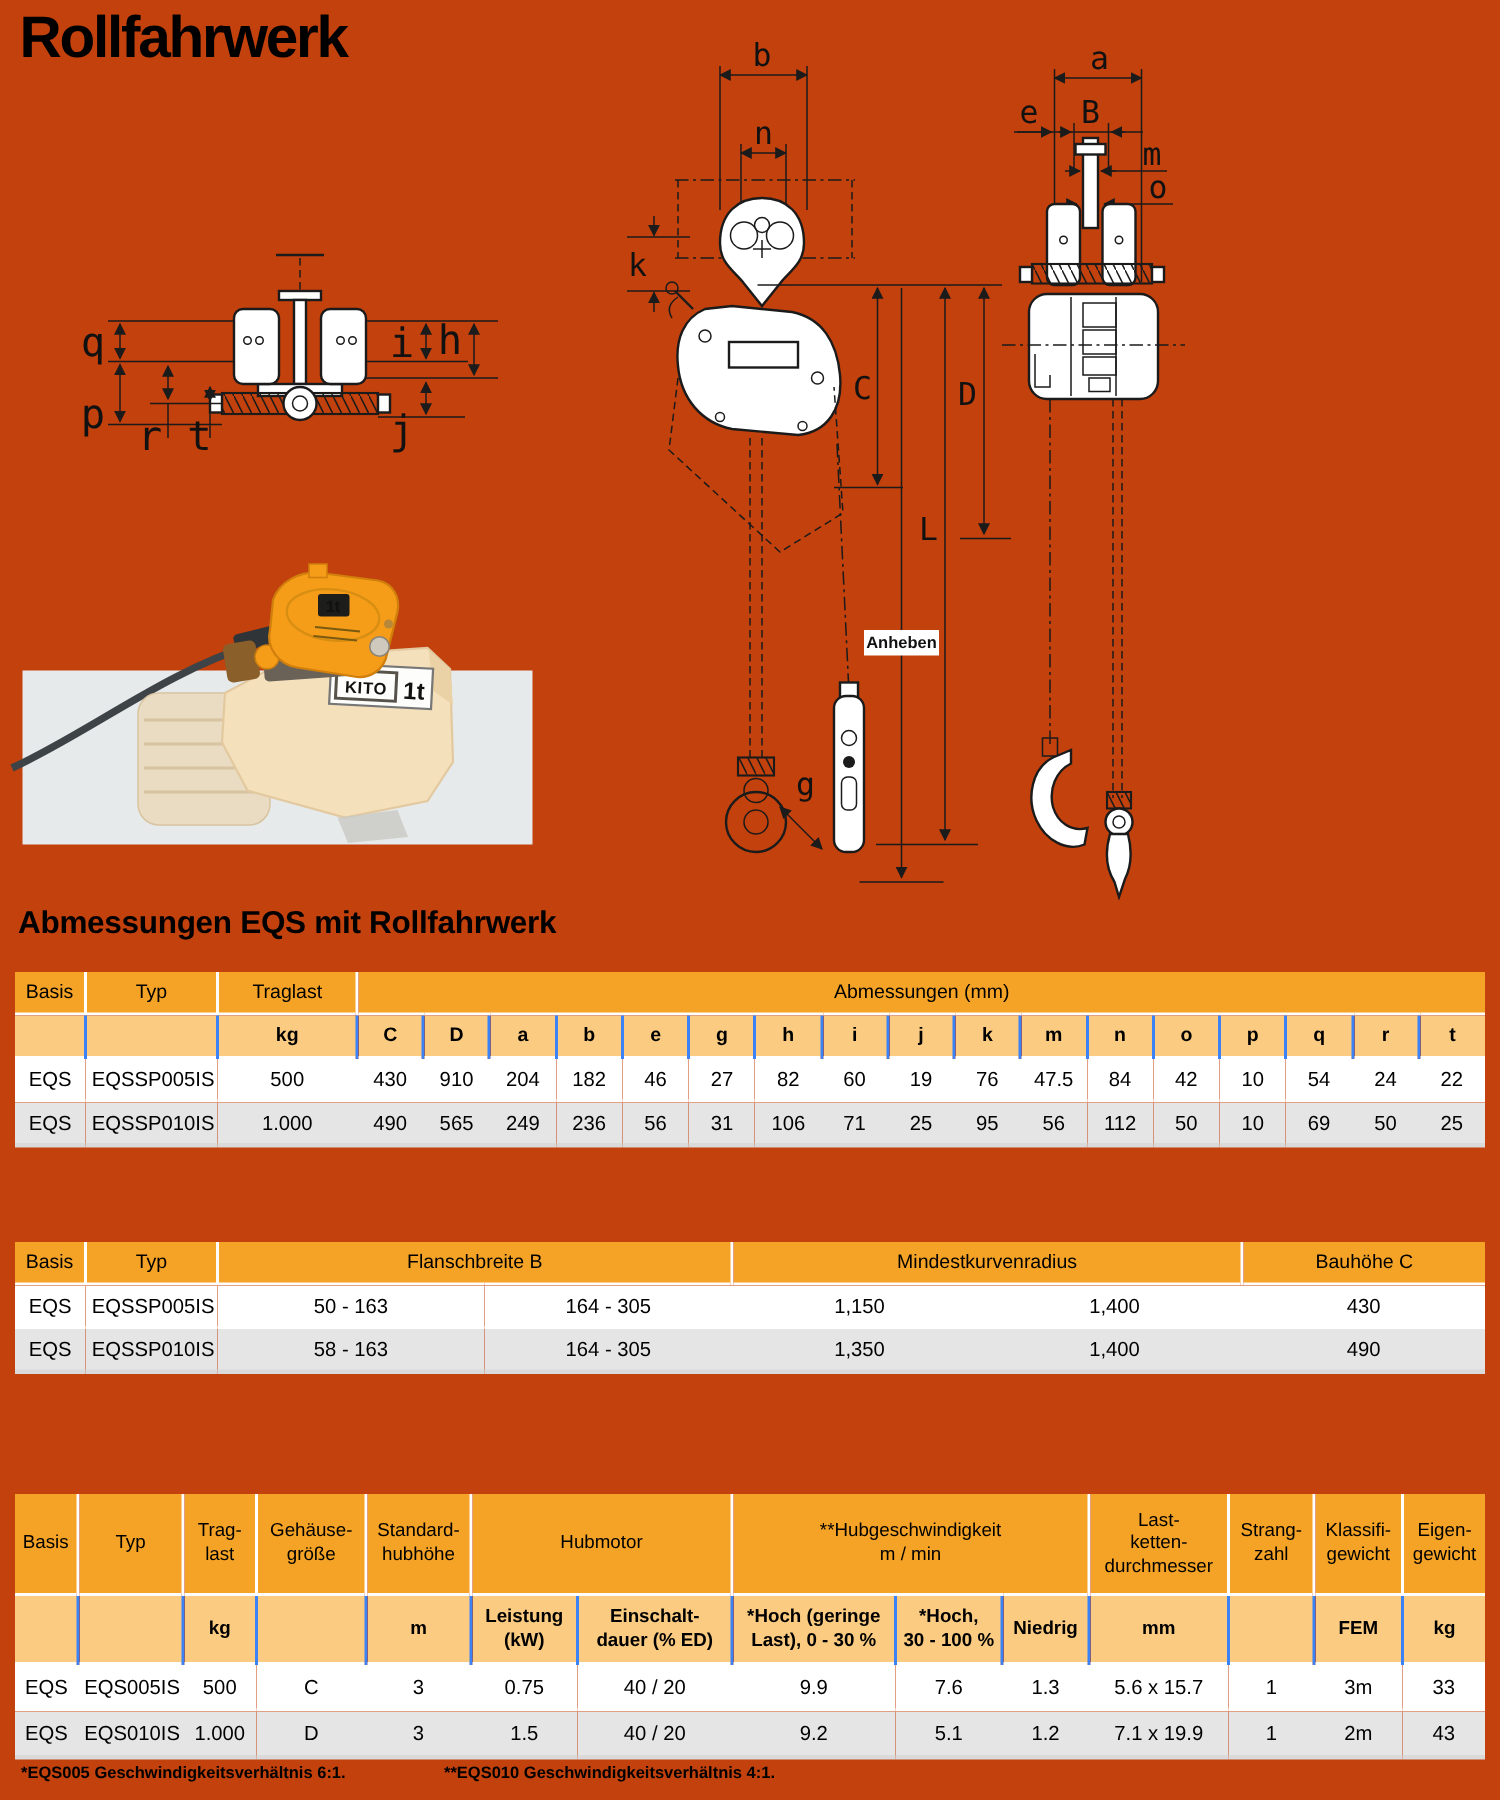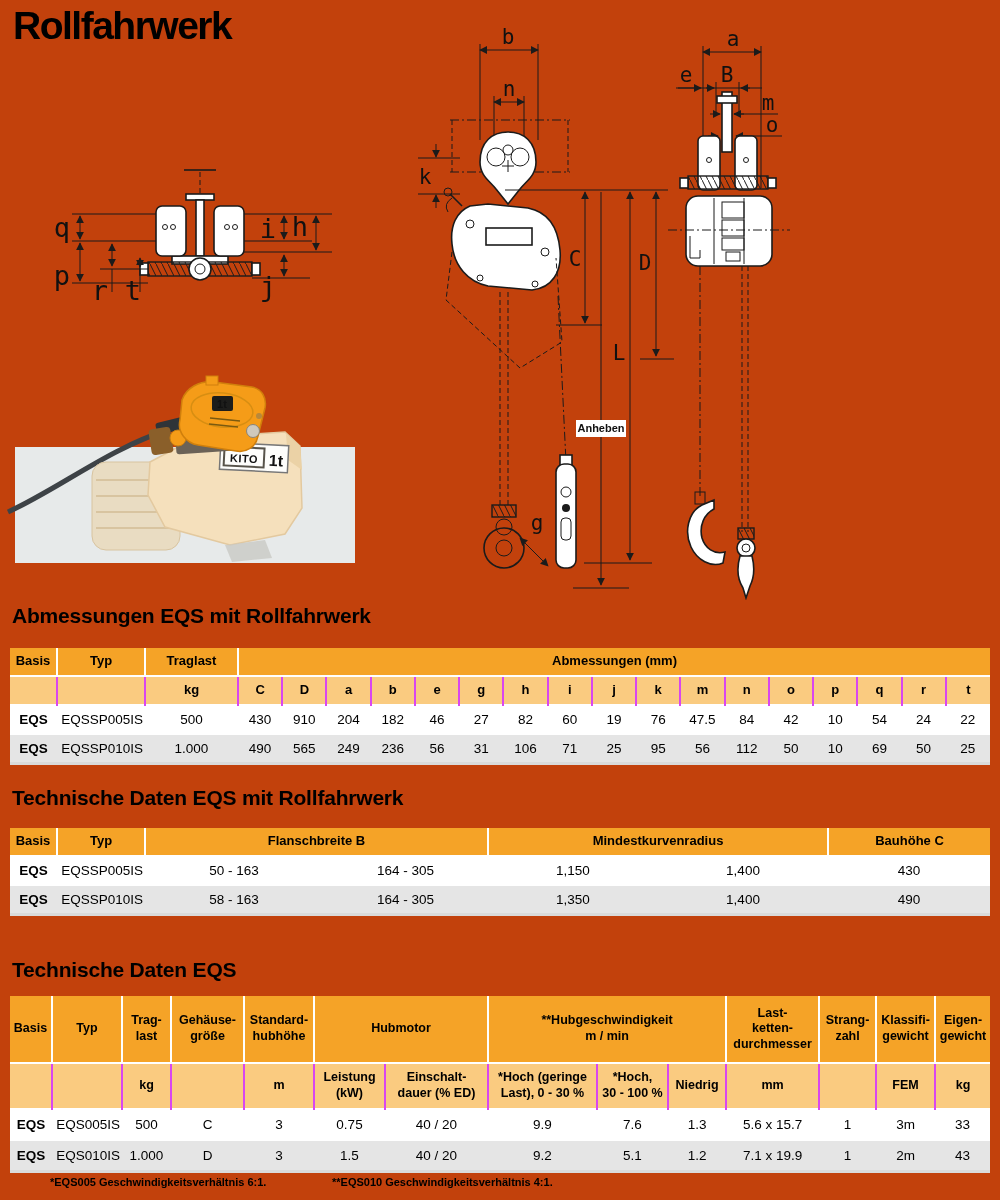--- a/index.html
+++ b/index.html
@@ -2,32 +2,32 @@
 <html><head>
 <meta charset="utf-8">
 <style>
   html,body{margin:0;padding:0;background:#fff;}
   #page{position:relative;width:1000px;height:1200px;background:#c2410c;
         font-family:"Liberation Sans",sans-serif;color:#000;overflow:hidden;}
   .title{position:absolute;left:13px;top:4px;font-size:39px;font-weight:800;letter-spacing:-1.5px;}
   .sec-heading{position:absolute;left:12px;font-size:21px;font-weight:800;letter-spacing:-0.2px;}
   table{border-collapse:collapse;table-layout:fixed;position:absolute;left:10px;width:980px;}
   td{padding:0 2px;text-align:center;vertical-align:middle;font-size:13px;line-height:1.12;overflow:hidden;}
-  tr.h1>td{background:#F5A327;font-weight:700;height:27px;border-left:2px solid #fff;}
-  tr.h2>td{background:#FACB80;font-weight:700;height:27px;border-left:2px solid #d946ef;border-top:2px solid #fff;}
+  tr.h1>td{background:#F5A327;font-weight:400;height:27px;border-left:2px solid #fff;}
+  tr.h2>td{background:#FACB80;font-weight:700;height:27px;border-left:2px solid #3b82f6;border-top:2px solid #fff;}
   tr>td:first-child{border-left:none;}
   tr.dr>td{height:27px;border-top:2px solid #fff;background:#fff;font-size:13.5px;}
   tr.dr.alt>td{background:#E5E5E5;}
   tr.dr.last>td{border-bottom:3px solid #DADADA;}
-  td.b{font-weight:700;}
+  td.b{font-weight:400;}
   td.l{text-align:right;padding-left:4px;}
   #t3 tr.h1>td{height:66px;white-space:pre-line;font-size:12.5px;line-height:1.25;}
   #t3 tr.h2>td{height:44px;white-space:pre-line;font-size:12.5px;line-height:1.25;}
   #t3 tr.dr>td{height:29px;}
-  .footnote{position:absolute;top:1176px;font-size:11px;font-weight:700;margin-left:36px;}
+  .footnote{position:absolute;top:1176px;font-size:11px;font-weight:700;}
   svg text{font-family:"DejaVu Sans Mono",monospace;fill:#111;}
   .lab{font-size:21px;}
   .lab-big{font-size:27px;}
   .anheben{font-family:"Liberation Sans",sans-serif;font-size:11px;font-weight:700;}
   .badge{font-family:"Liberation Sans",sans-serif;}
   .s{stroke:#1b1b1b;fill:none;stroke-width:1.6;}
   .sw{stroke:#1b1b1b;fill:#fff;stroke-width:1.6;}
   .sd{stroke:#1b1b1b;fill:none;stroke-width:1;}
   .dd{stroke-dasharray:5,3;}
   .dc{stroke-dasharray:9,3,2,3;}
@@ -356,21 +356,20 @@
         <td>112</td>
         <td>50</td>
         <td>10</td>
         <td>69</td>
         <td>50</td>
         <td>25</td>
       </tr>
     </tbody>
   </table>
 
-  <div class="sec-heading" style="top:786px;">Technische Daten EQS mit Rollfahrwerk</div>
 
   <table id="t2" style="top:828px;">
     <colgroup>
       <col style="width:47px">
         <col style="width:88px">
         <col style="width:178px">
         <col style="width:165px">
       <col style="width:170px">
         <col style="width:170px">
         <col style="width:162px">
@@ -397,21 +396,20 @@
         <td class="l">EQSSP010IS</td>
         <td>58 - 163</td>
         <td>164 - 305</td>
         <td>1,350</td>
         <td>1,400</td>
         <td>490</td>
       </tr>
     </tbody>
   </table>
 
-  <div class="sec-heading" style="top:958px;">Technische Daten EQS</div>
 
   <table id="t3" style="top:996px;">
     <colgroup>
       <col style="width:42px">
         <col style="width:70px">
         <col style="width:49px">
         <col style="width:73px">
       <col style="width:70px">
         <col style="width:71px">
         <col style="width:103px">

